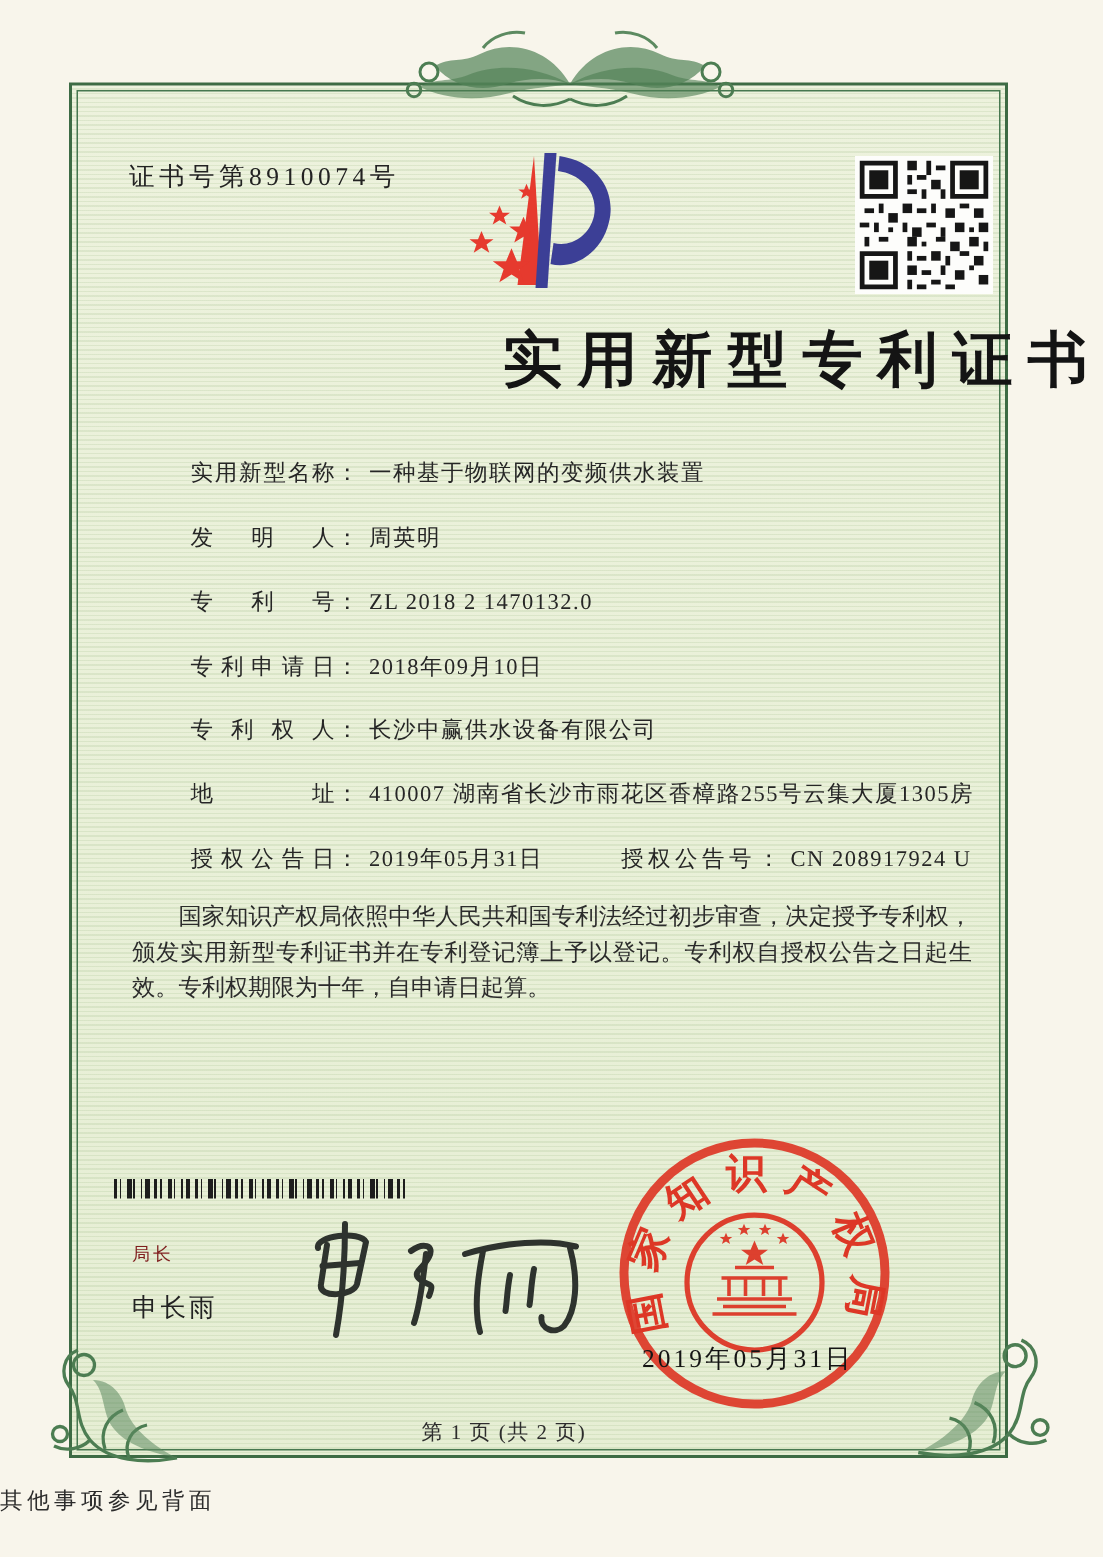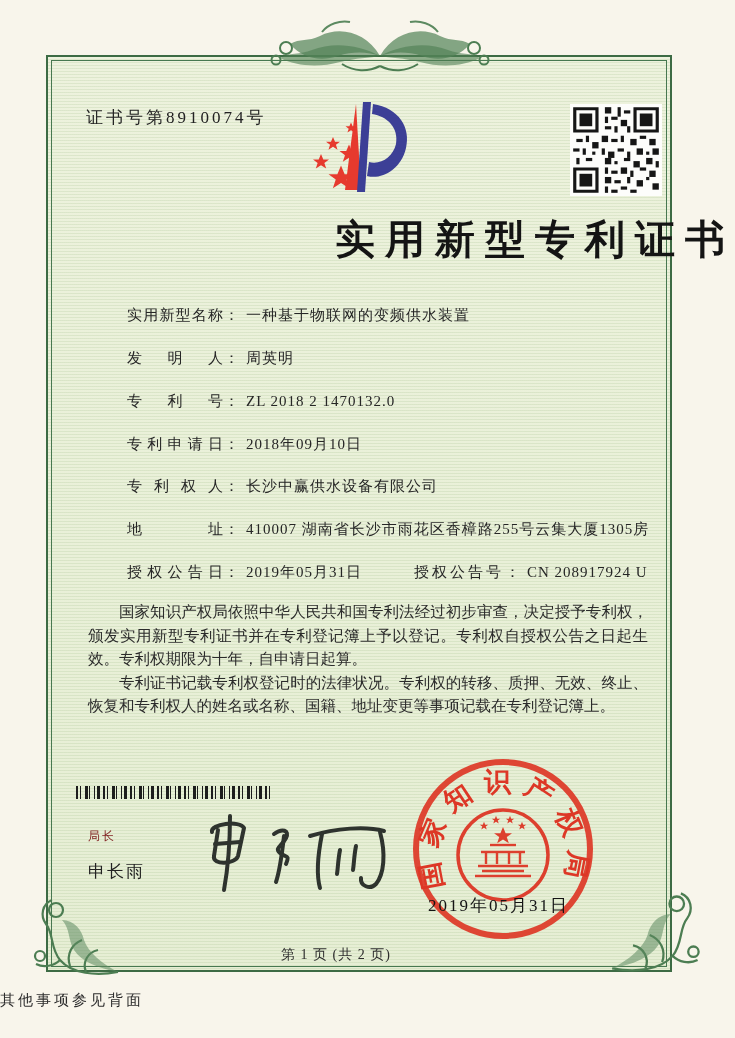--- a/index.html
+++ b/index.html
@@ -224,21 +224,20 @@
   </div>
   <div class="abs field-row" style="top:520px">
     <span class="flabel">地址</span><span class="fcolon">：</span><span class="fvalue">410007 湖南省长沙市雨花区香樟路255号云集大厦1305房</span>
   </div>
   <div class="abs field-row" style="top:563px">
     <span class="flabel">授权公告日</span><span class="fcolon">：</span><span class="fvalue">2019年05月31日</span><span class="pair2"><span class="plabel">授权公告号</span><span class="fcolon">：</span><span class="fvalue">CN 208917924 U</span></span>
   </div>
 
   <div class="abs paragraphs">
     <p>国家知识产权局依照中华人民共和国专利法经过初步审查，决定授予专利权，颁发实用新型专利证书并在专利登记簿上予以登记。专利权自授权公告之日起生效。专利权期限为十年，自申请日起算。</p>
-    <p>专利证书记载专利权登记时的法律状况。专利权的转移、质押、无效、终止、恢复和专利权人的姓名或名称、国籍、地址变更等事项记载在专利登记簿上。</p>
   </div>
 
   <div class="abs barcode"></div>
 
   <div class="abs sign-role">局长</div>
   <div class="abs sign-name">申长雨</div>
 
   <svg class="abs" style="left:190px;top:798px;" width="200" height="104" viewBox="0 0 200 104">
     <g fill="none" stroke="#2e332e" stroke-width="4" stroke-linecap="round" stroke-linejoin="round">
 

